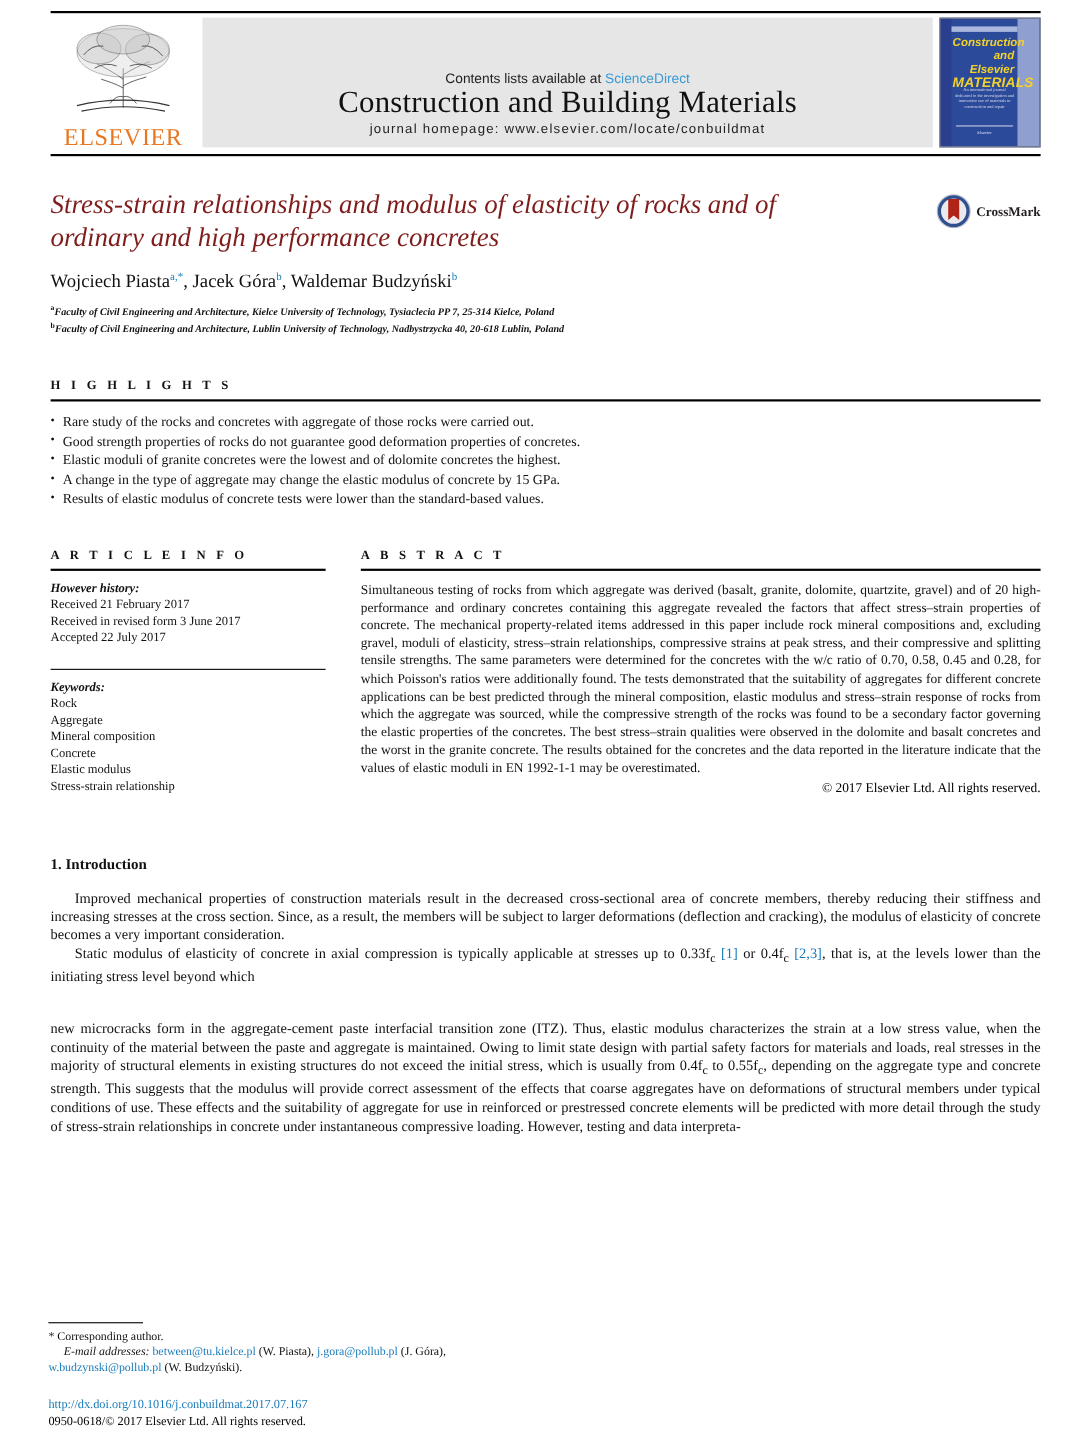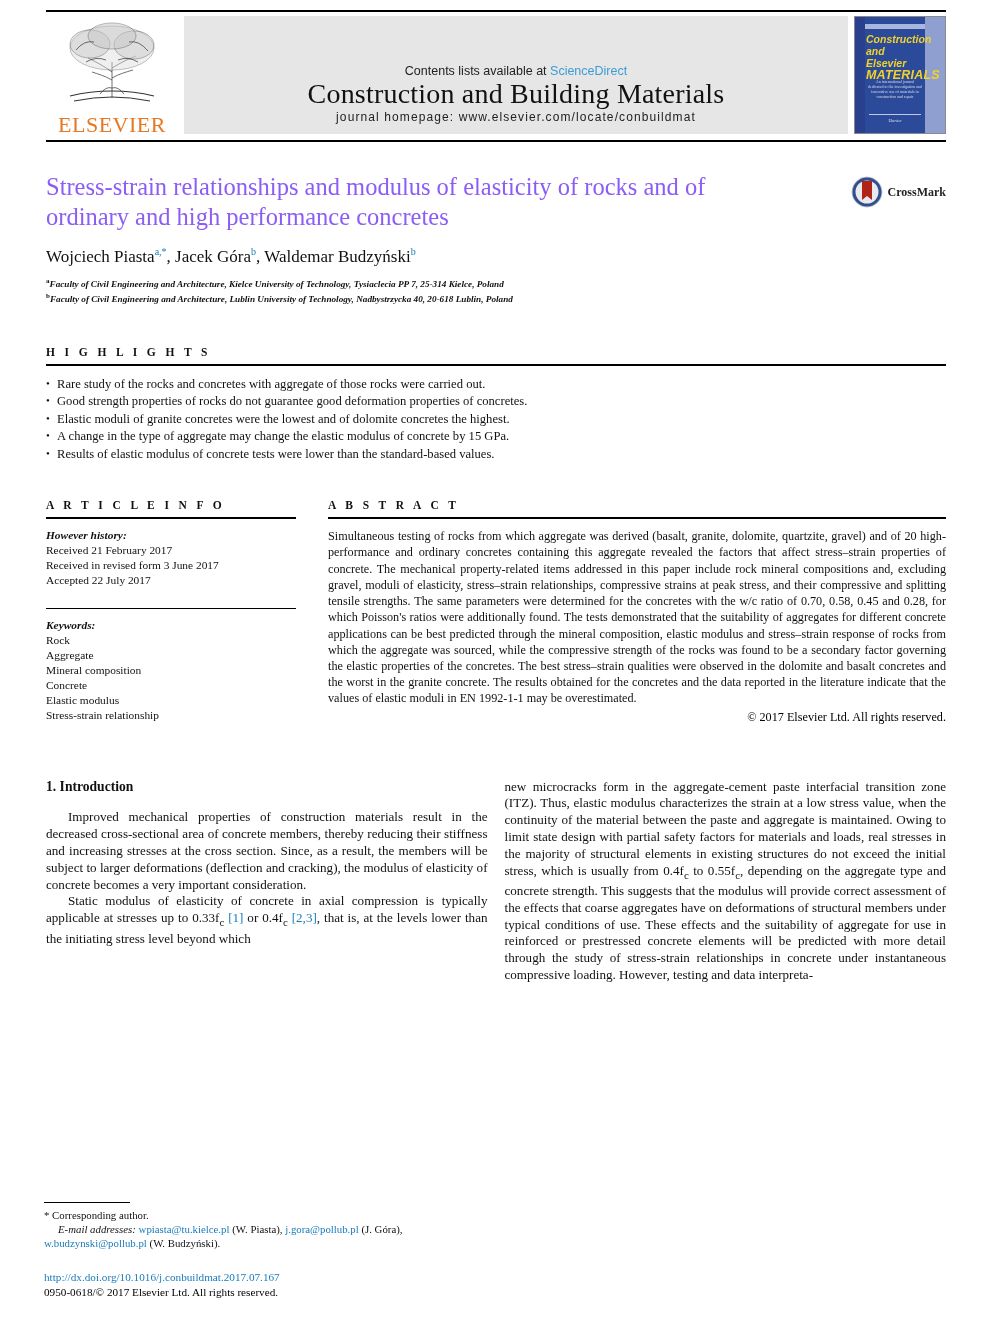--- a/index.html
+++ b/index.html
@@ -121,21 +121,21 @@
   }
   .cover-title {
     position: absolute;
     left: 11px; right: 23px; top: 16px;
     color: #f2d22a;
     font-family: "Liberation Sans", sans-serif;
     font-weight: bold;
     font-style: italic;
     font-size: 10.5px;
     line-height: 12px;
-    text-align: left;
+    text-align: right;
   }
   .cover-title .big {
     font-size: 12.5px;
     letter-spacing: .2px;
   }
   .cover-sub {
     position: absolute;
     left: 13px; right: 23px; top: 62px;
     color: #d9dcef;
     font-size: 4px;
@@ -173,21 +173,22 @@
     font-weight: bold;
     font-size: 12px;
     color: #231f20;
   }
   h1.paper-title {
     font-family: "Liberation Serif", serif;
     font-size: 24.5px;
     font-weight: normal;
     line-height: 30px;
     margin: 0 180px 0 0;
-    color: #8b5cf6;
+    color: #7f1d1d;
+    font-style: italic;
   }
   .authors {
     margin-top: 14px;
     font-family: "Liberation Serif", serif;
     font-size: 17px;
     color: #111;
   }
   .authors sup {
     font-size: 10px;
     color: #1a7bb9;
@@ -290,21 +291,22 @@
     margin-top: 3px;
     text-align: right;
     font-family: "Liberation Serif", serif;
     font-size: 12.2px;
   }
 
   
   .body-cols {
     margin-top: 54px;
     display: flex;
-    gap: 17px;
+    gap: 30px;
+    flex-direction: column;
   }
   .body-col {
     flex: 1 1 0;
     font-family: "Liberation Serif", serif;
     font-size: 13.1px;
     line-height: 16.8px;
     text-align: justify;
     color: #111;
   }
   h2.sec-head {
@@ -484,20 +486,20 @@
     </div>
 
     <div class="body-col">
       <p class="no-indent"><span>new microcracks form in the aggregate-cement paste interfacial transition zone (ITZ). Thus, elastic modulus characterizes the strain at a low stress value, when the continuity of the material between the paste and aggregate is maintained. Owing to limit state design with partial safety factors for materials and loads, real stresses in the majority of structural elements in existing structures do not exceed the initial stress, which is usually from 0.4f</span><sub>c</sub><span> to 0.55f</span><sub>c</sub><span>, depending on the aggregate type and concrete strength. This suggests that the modulus will provide correct assessment of the effects that coarse aggregates have on deformations of structural members under typical conditions of use. These effects and the suitability of aggregate for use in reinforced or prestressed concrete elements will be predicted with more detail through the study of stress-strain relationships in concrete under instantaneous compressive loading. However, testing and data interpreta-</span></p>
     </div>
   </div>
 
   <div class="footnote">
     <div class="footnote-rule"></div>
     <div class="footnote-text">* Corresponding author.</div>
-    <div class="footnote-text" style="text-indent:14px"><span class="ital">E-mail addresses:</span> <span class="mail">wpiasta@tu.kielce.pl</span> <span>(W. Piasta)</span>, <span class="mail">j.gora@pollub.pl</span> <span>(J. Góra)</span>, <span class="mail">w.budzynski@pollub.pl</span> <span>(W. Budzyński)</span>.</div>
+    <div class="footnote-text" style="text-indent:14px"><span class="ital">E-mail addresses:</span> <span class="mail">between@tu.kielce.pl</span> <span>(W. Piasta)</span>, <span class="mail">j.gora@pollub.pl</span> <span>(J. Góra)</span>, <span class="mail">w.budzynski@pollub.pl</span> <span>(W. Budzyński)</span>.</div>
     <div class="doi-block">
       <div class="doi-link">http://dx.doi.org/10.1016/j.conbuildmat.2017.07.167</div>
       <div>0950-0618/© 2017 Elsevier Ltd. All rights reserved.</div>
     </div>
   </div>
 
 </div>
 
 </body></html>

